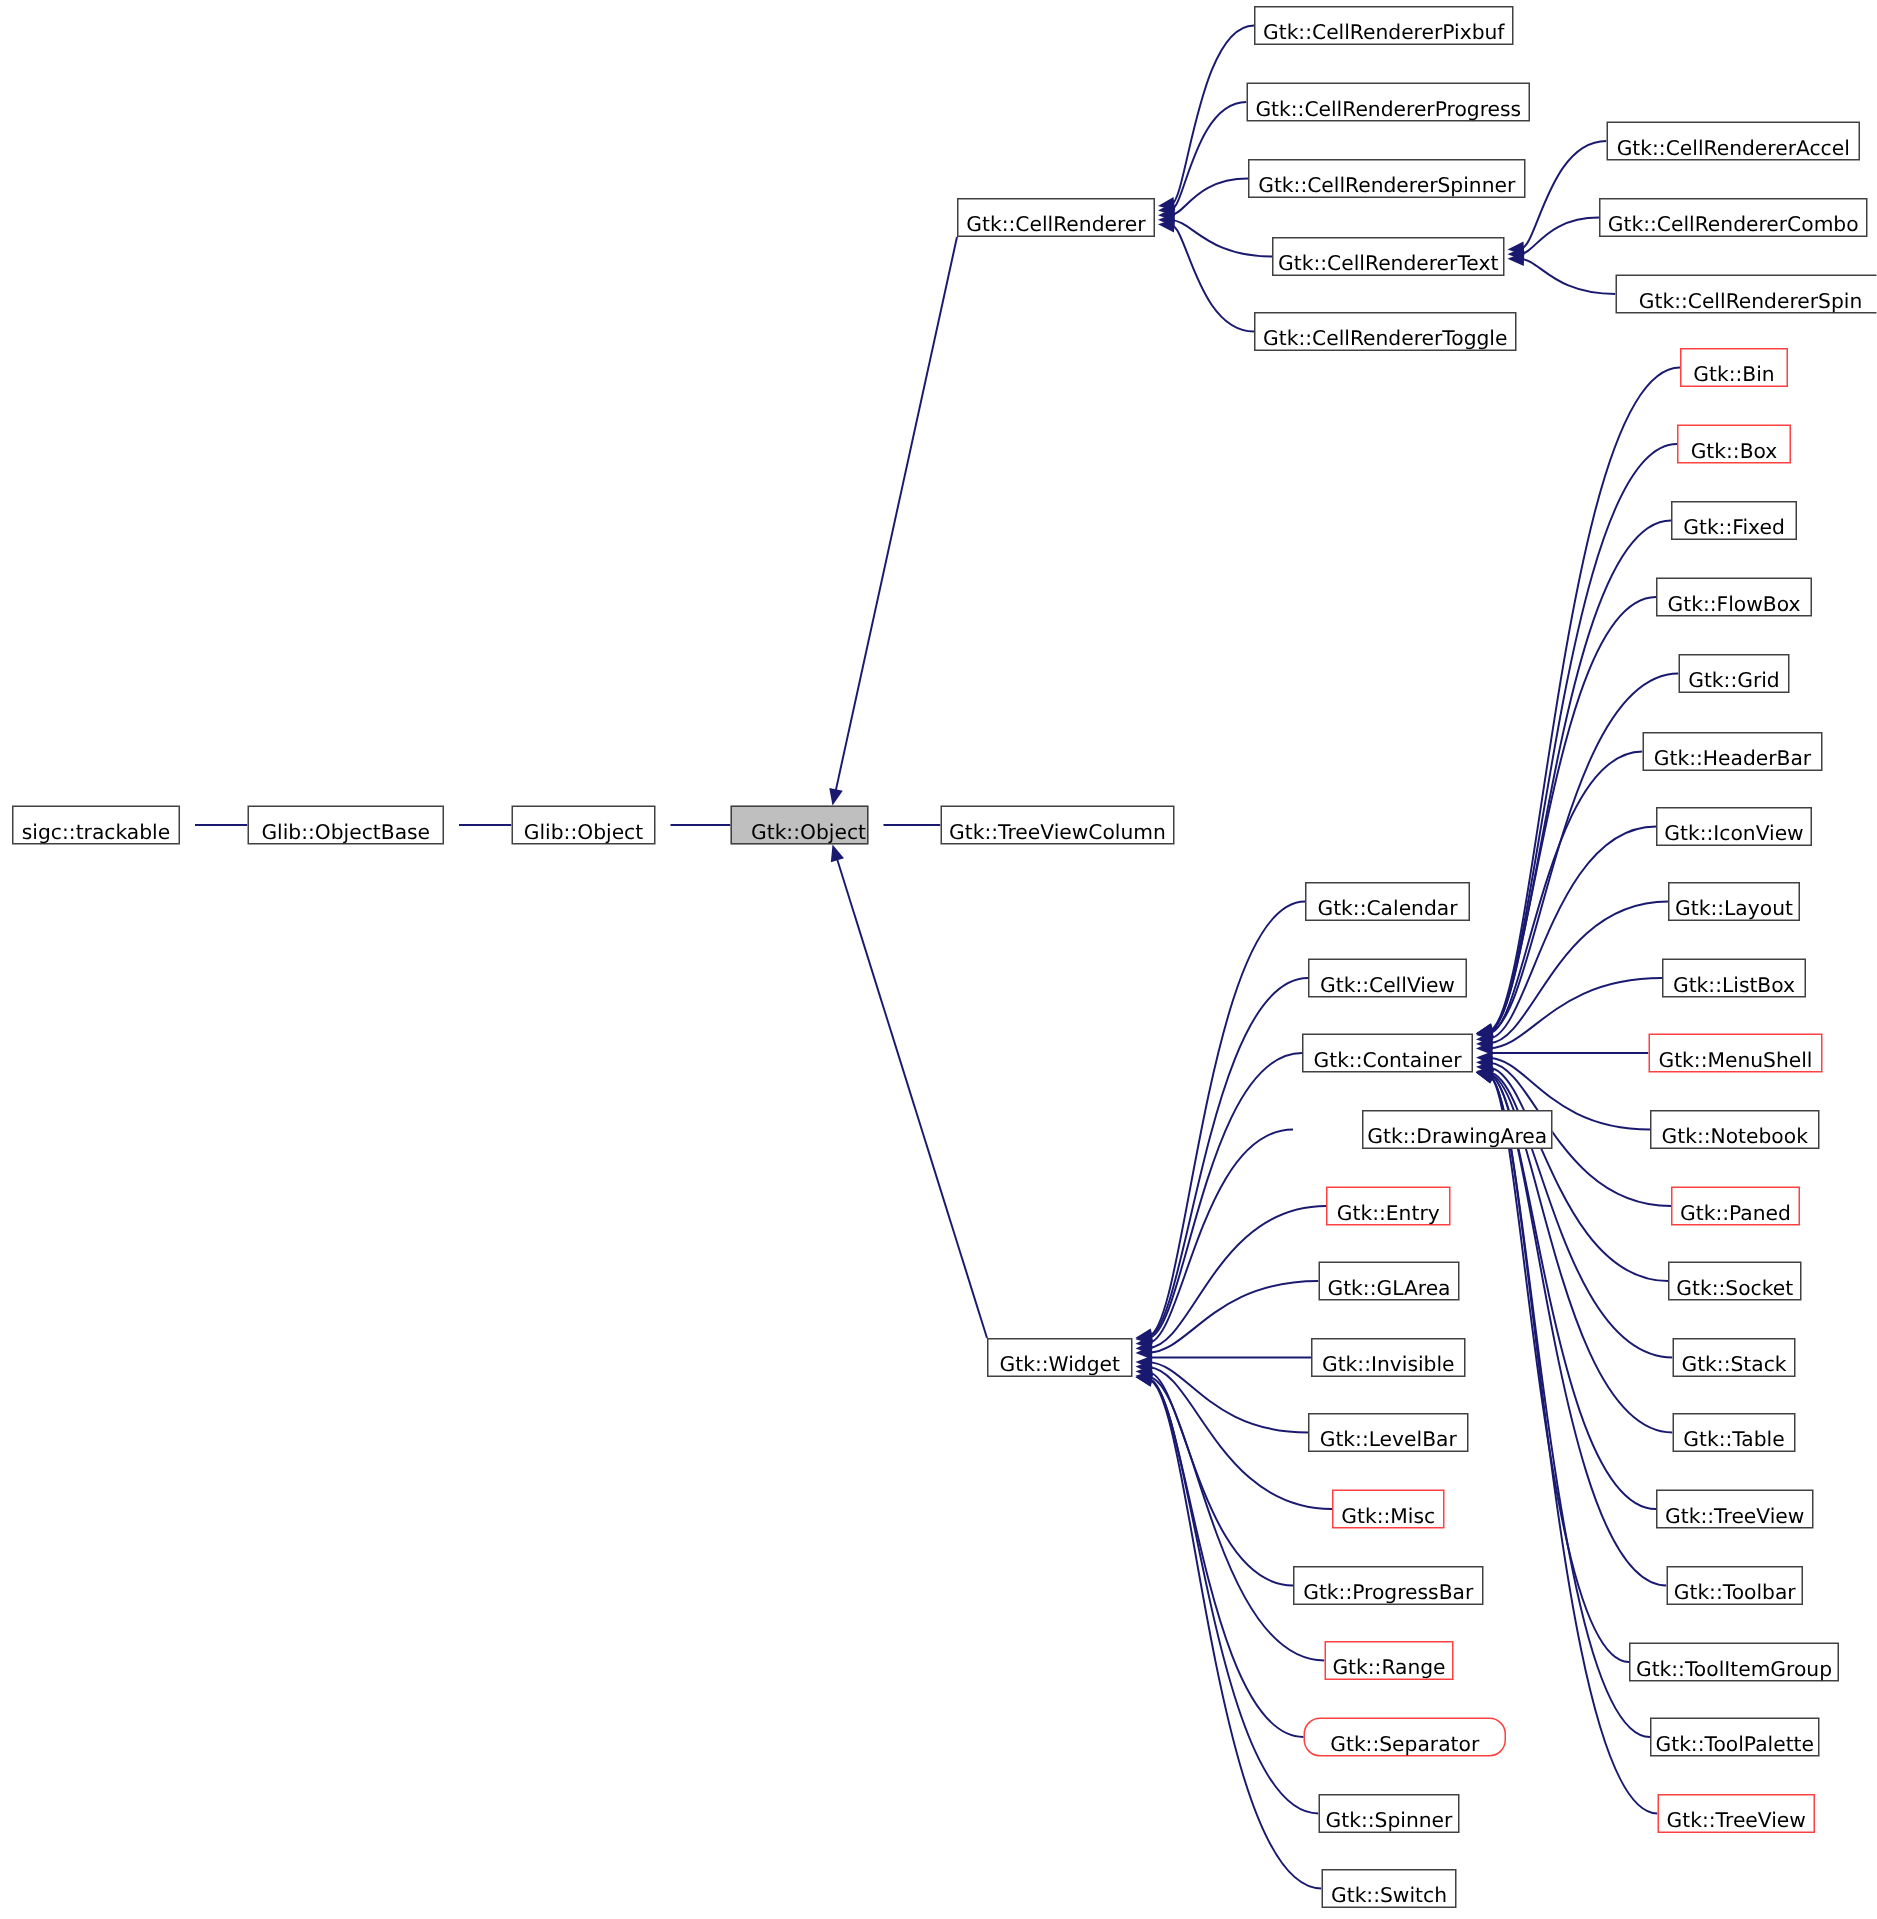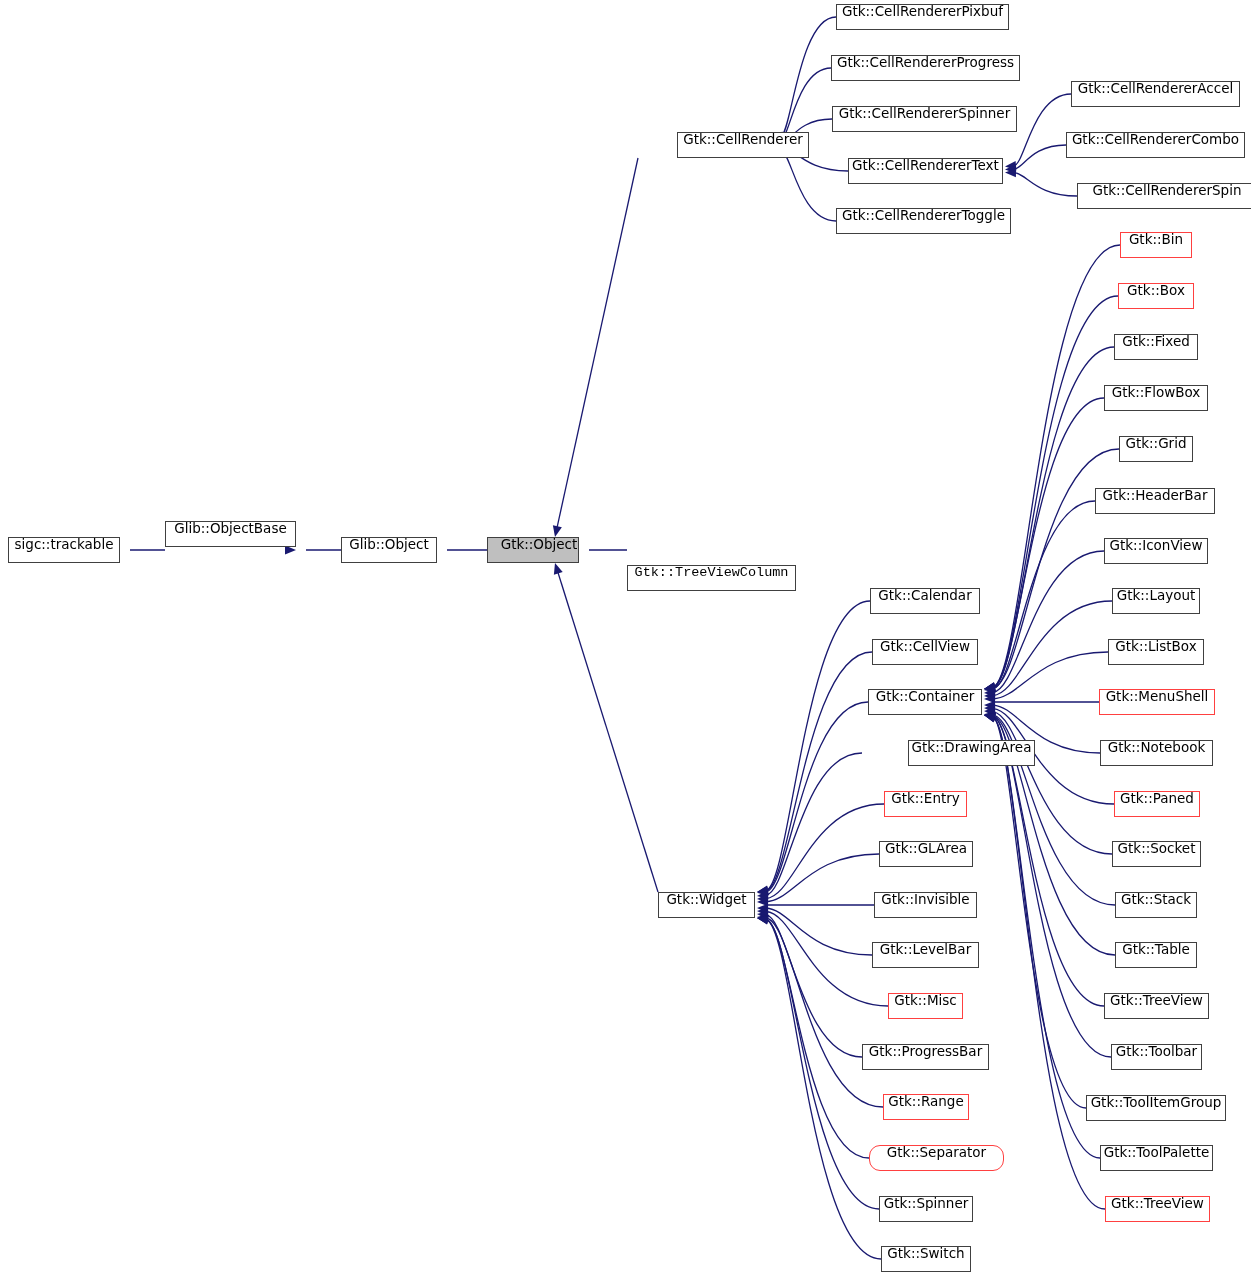--- a/index.html
+++ b/index.html
@@ -1,20 +1,20 @@
 <!DOCTYPE html>
 <html><head>
 <meta charset="utf-8">
 <style>
   html,body{margin:0;padding:0;background:#ffffff;}
   body{width:1251px;height:1279px;position:relative;
        font-family:"DejaVu Sans","Liberation Sans",sans-serif;}
   #diagram{position:absolute;left:0;top:0;width:1251px;height:1279px;}
   .node{position:absolute;box-sizing:border-box;background:#ffffff;
-        border:1px solid #404040;display:flex;align-items:flex-start;
+        border:1px solid #404040;display:flex;align-items:flex-end;
         justify-content:center;font-size:13.5px;color:#000000;
         white-space:nowrap;letter-spacing:0px;line-height:1;}
   .node.red{border-color:#ff4040;}
   .node.hl{background:#bfbfbf;border-color:#404040;padding-left:12px;}
   .node span{pointer-events:none;}
   svg{position:absolute;left:0;top:0;overflow:visible;}
 </style>
 </head>
 <body>
 
@@ -114,33 +114,33 @@
       <polygon points="984,715 995.7985598445404,713.2812837363891 993.5097235562488,722.1920204312645" fill="#191970"></polygon>
       <path d="M 1100 1158 C 1032.72 1158, 1018.8 723.86, 992.7217656210512 717.2205414770838" fill="none" stroke="#191970" stroke-width="1.3"></path>
       <polygon points="984,715 995.7948791806832,713.2562038212317 993.524992337442,722.1717864560841" fill="#191970"></polygon>
       <path d="M 1105 1209 C 1034.82 1209, 1020.3 724.88, 992.6840878068233 717.3636029622979" fill="none" stroke="#191970" stroke-width="1.3"></path>
       <polygon points="984,715 995.821948833514,713.4503142970989 993.4058213609429,722.3273818329626" fill="#191970"></polygon>
     </svg>
   <div id="nodes">
       <div class="node" style="left: 8px; top: 537px; width: 112px; height: 26px;">
         <span>sigc::trackable</span>
       </div>
-      <div class="node" style="left: 165px; top: 521px; width: 131px; height: 26px;">
+      <div class="node" style="left: 165px; top: 537px; width: 131px; height: 26px;">
         <span>Glib::ObjectBase</span>
       </div>
       <div class="node" style="left: 341px; top: 537px; width: 96px; height: 26px;">
         <span>Glib::Object</span>
       </div>
       <div class="node hl" style="left: 487px; top: 537px; width: 92px; height: 26px;">
         <span>Gtk::Object</span>
       </div>
-      <div class="node" style="left: 627px; top: 565px; width: 169px; height: 26px; font-family: Liberation Mono, monospace;">
+      <div class="node" style="left: 627px; top: 537px; width: 156px; height: 26px;">
         <span>Gtk::TreeViewColumn</span>
       </div>
-      <div class="node" style="left: 638px; top: 132px; width: 132px; height: 26px; margin-left: 39px;">
+      <div class="node" style="left: 638px; top: 132px; width: 132px; height: 26px;">
         <span>Gtk::CellRenderer</span>
       </div>
       <div class="node" style="left: 836px; top: 4px; width: 173px; height: 26px;">
         <span>Gtk::CellRendererPixbuf</span>
       </div>
       <div class="node" style="left: 831px; top: 55px; width: 189px; height: 26px;">
         <span>Gtk::CellRendererProgress</span>
       </div>
       <div class="node" style="left: 832px; top: 106px; width: 185px; height: 26px;">
         <span>Gtk::CellRendererSpinner</span>

